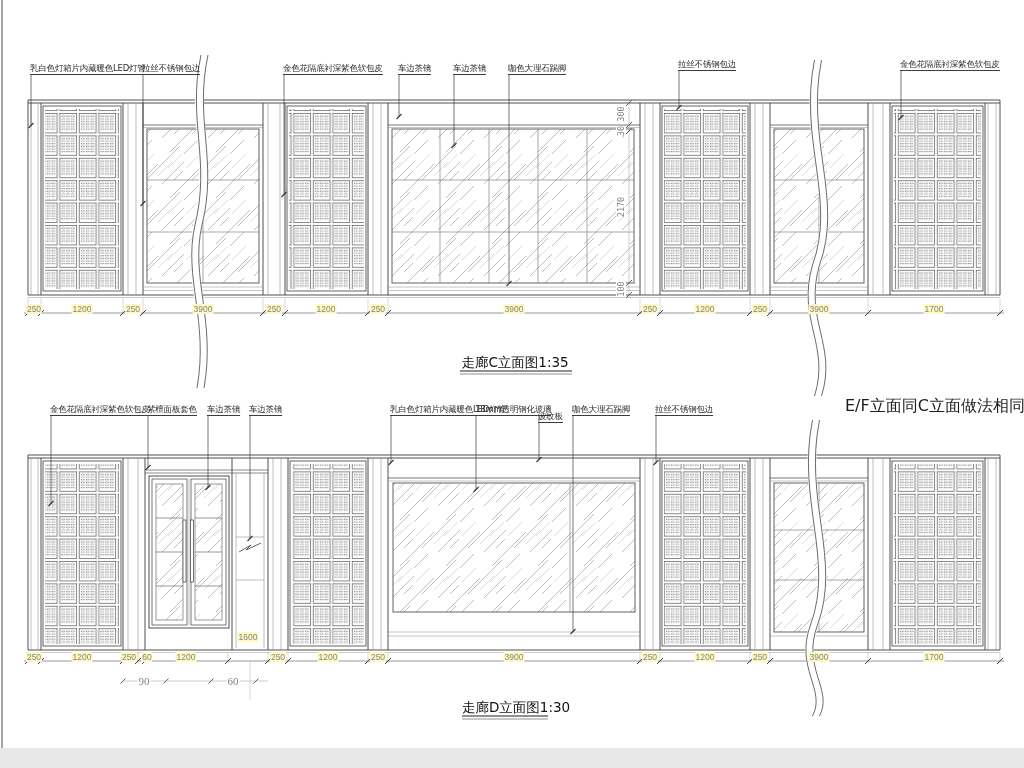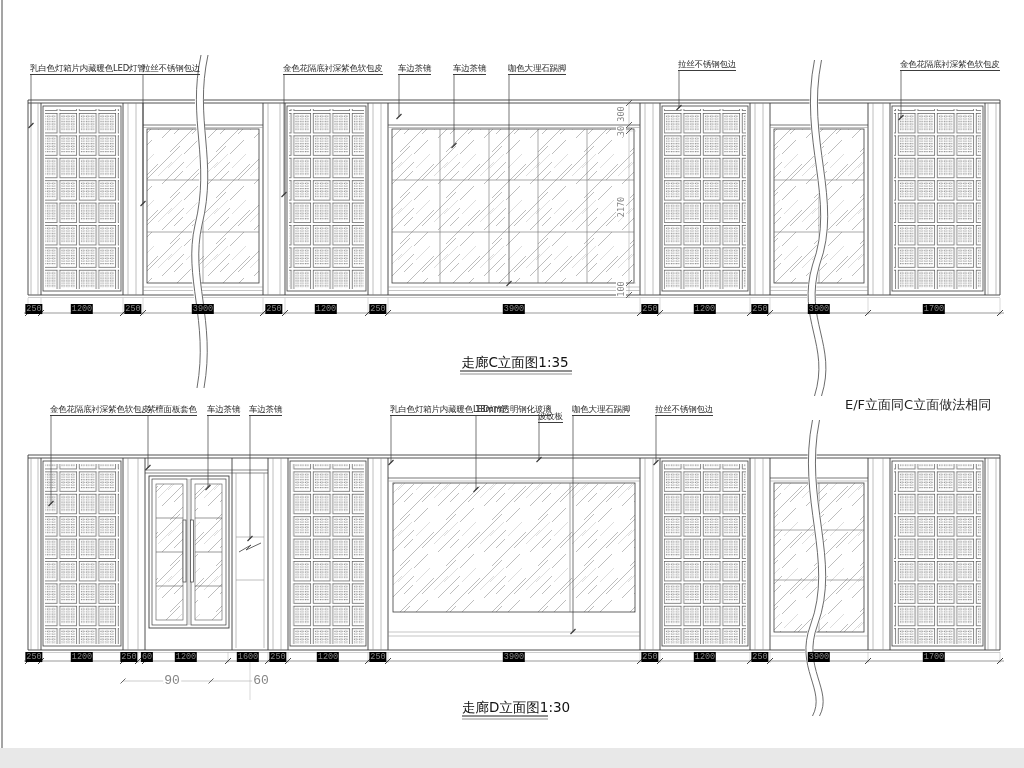--- a/index.html
+++ b/index.html
@@ -8,39 +8,39 @@
     font-family:"DejaVu Sans",sans-serif;overflow:hidden;
   }
   .sheet svg{position:absolute;left:0;top:0;}
   .callout{
     position:absolute;font-size:8.5px;line-height:12px;color:#2b2b2b;
     white-space:nowrap;border-bottom:0.8px solid #3c3c3c;z-index:2;
     letter-spacing:-0.2px;
   }
   .dim{
     position:absolute;font-size:8.5px;line-height:10px;color:#858585;
-    font-family:Liberation Mono, monospace;white-space:nowrap;
-    transform:translateX(-50%);background:#000000;padding:0 1px;z-index:2;
+    font-family:Liberation Sans, sans-serif;white-space:nowrap;
+    transform:translateX(-50%);background:#fef9c3;padding:0 1px;z-index:2;
   }
   .subdim{
-    position:absolute;font-size:13px;line-height:10px;color:#858585;
-    font-family:Liberation Mono, monospace;transform:translateX(-50%);
-    background:#fff;padding:0 1px;z-index:2;margin-left:28px;
+    position:absolute;font-size:11px;line-height:10px;color:#858585;
+    font-family:Liberation Serif, serif;transform:translateX(-50%);
+    background:#fff;padding:0 1px;z-index:2;
   }
   .vdim{
     position:absolute;font-size:8.5px;color:#858585;
     font-family:"DejaVu Sans Mono",monospace;white-space:nowrap;
     transform:translate(-50%,-50%) rotate(-90deg);background:#fff;z-index:2;
   }
   .dwg-title{
     position:absolute;font-size:13.5px;color:#111;white-space:nowrap;
     transform:translateX(-50%);z-index:2;
   }
   .note{
-    position:absolute;font-size:13px;color:#1d1d1d;white-space:nowrap;z-index:2;
+    position:absolute;font-size:16px;color:#1d1d1d;white-space:nowrap;z-index:2;
   }
 </style>
 </head>
 <body>
 
 <div class="sheet">
 
 <svg width="1024" height="768" viewBox="0 0 1024 768">
   <defs>
     <pattern id="lat" width="19.5" height="22.4" patternUnits="userSpaceOnUse">
@@ -227,21 +227,21 @@
   <span class="callout" style="left:572px;top:403px">咖色大理石踢脚</span>
   <span class="callout" style="left:655px;top:403px">拉丝不锈钢包边</span>
 
   <span class="note" style="left:845px;top:396px">E/F立面同C立面做法相同</span>
 
   <span class="dim" style="left:34px;top:652px">250</span>
   <span class="dim" style="left:82px;top:652px">1200</span>
   <span class="dim" style="left:129px;top:652px">250</span>
   <span class="dim" style="left:147px;top:652px">60</span>
   <span class="dim" style="left:186px;top:652px">1200</span>
-  <span class="dim" style="left:248px;top:652px">1600</span>
+  <span class="dim" style="left:248px;top:632px">1600</span>
   <span class="dim" style="left:278px;top:652px">250</span>
   <span class="dim" style="left:328px;top:652px">1200</span>
   <span class="dim" style="left:378px;top:652px">250</span>
   <span class="dim" style="left:514px;top:652px">3900</span>
   <span class="dim" style="left:650px;top:652px">250</span>
   <span class="dim" style="left:705px;top:652px">1200</span>
   <span class="dim" style="left:760px;top:652px">250</span>
   <span class="dim" style="left:819px;top:652px">3900</span>
   <span class="dim" style="left:934px;top:652px">1700</span>
 

